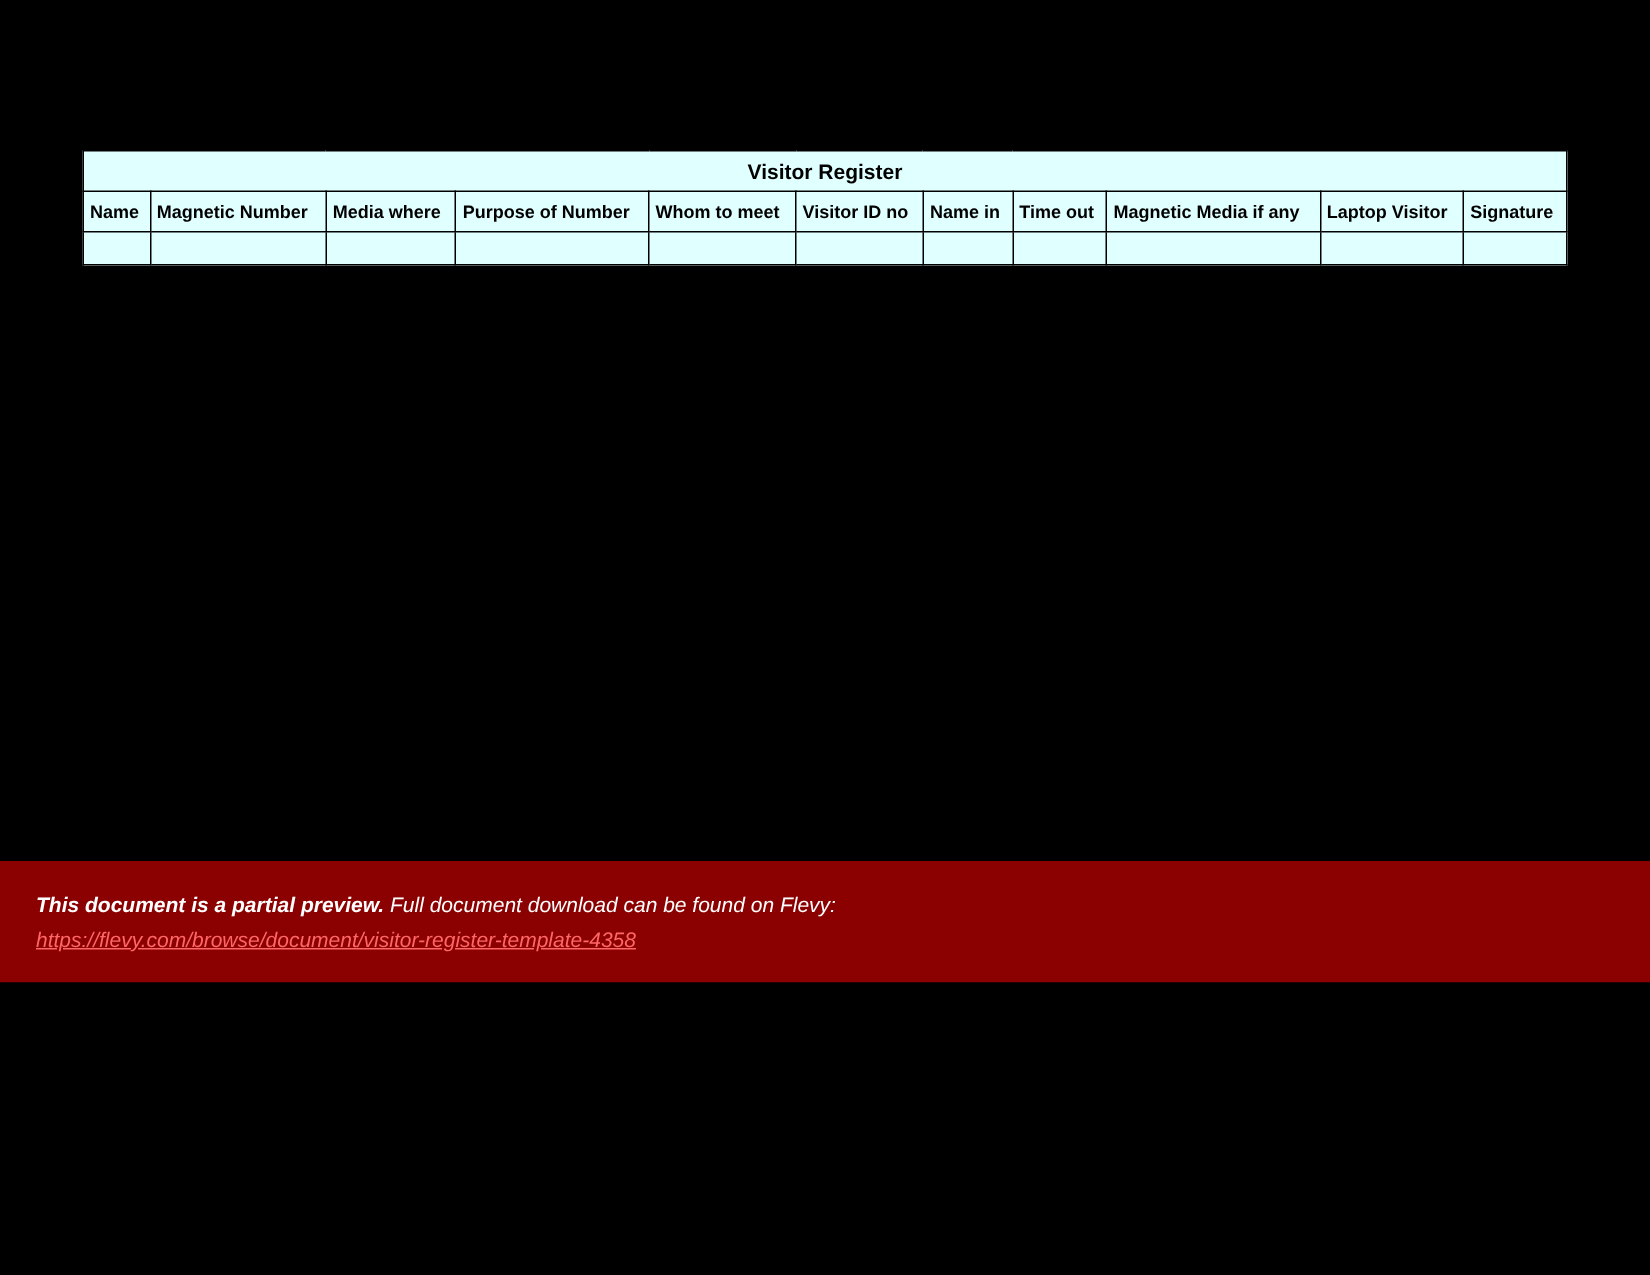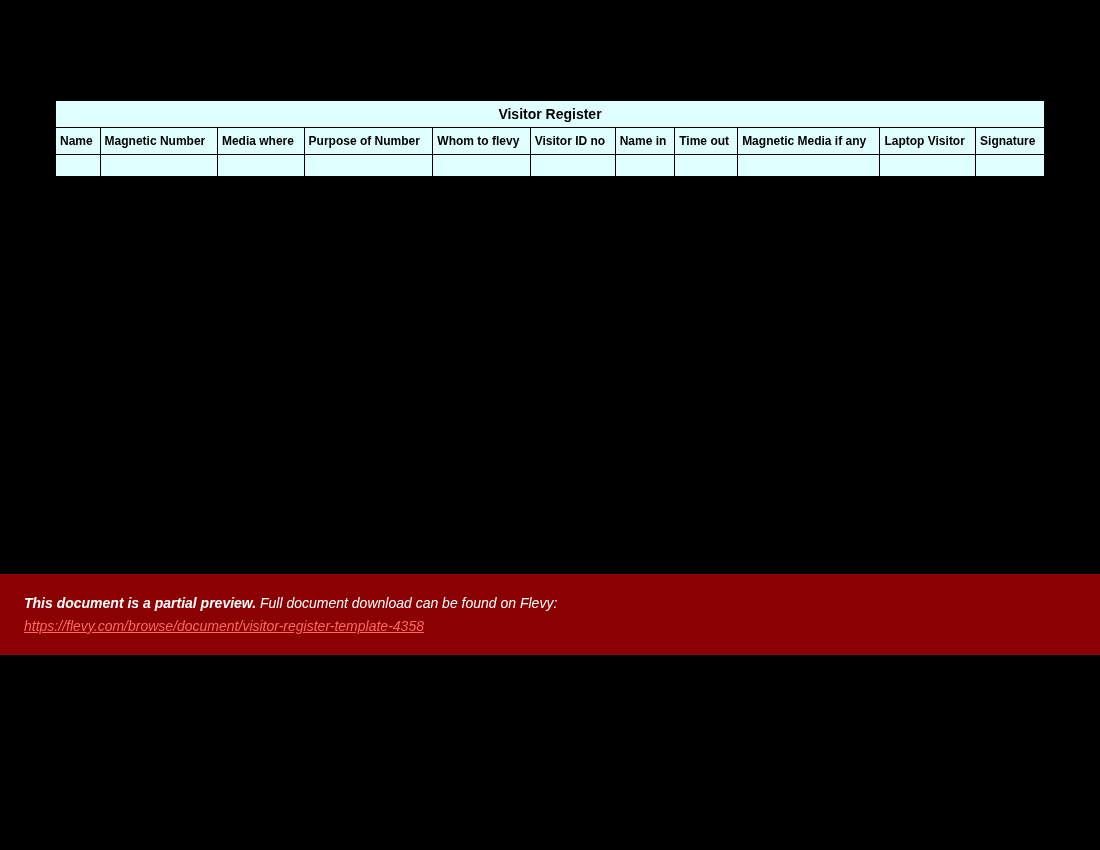--- a/index.html
+++ b/index.html
@@ -109,21 +109,21 @@
     <table>
       <tbody>
           <tr class="title-row">
         <td colspan="11">Visitor Register</td>
       </tr>
       <tr class="header-row">
         <th>Name</th>
         <th>Magnetic Number</th>
         <th>Media where</th>
         <th>Purpose of Number</th>
-        <th>Whom to flevy</th>
+        <th>Whom to meet</th>
         <th>Visitor ID no</th>
         <th>Name in</th>
         <th>Time out</th>
         <th>Magnetic Media if any</th>
         <th>Laptop Visitor</th>
         <th>Signature</th>
       </tr>
       <tr class="data-row">
         <td></td>
         <td></td>

